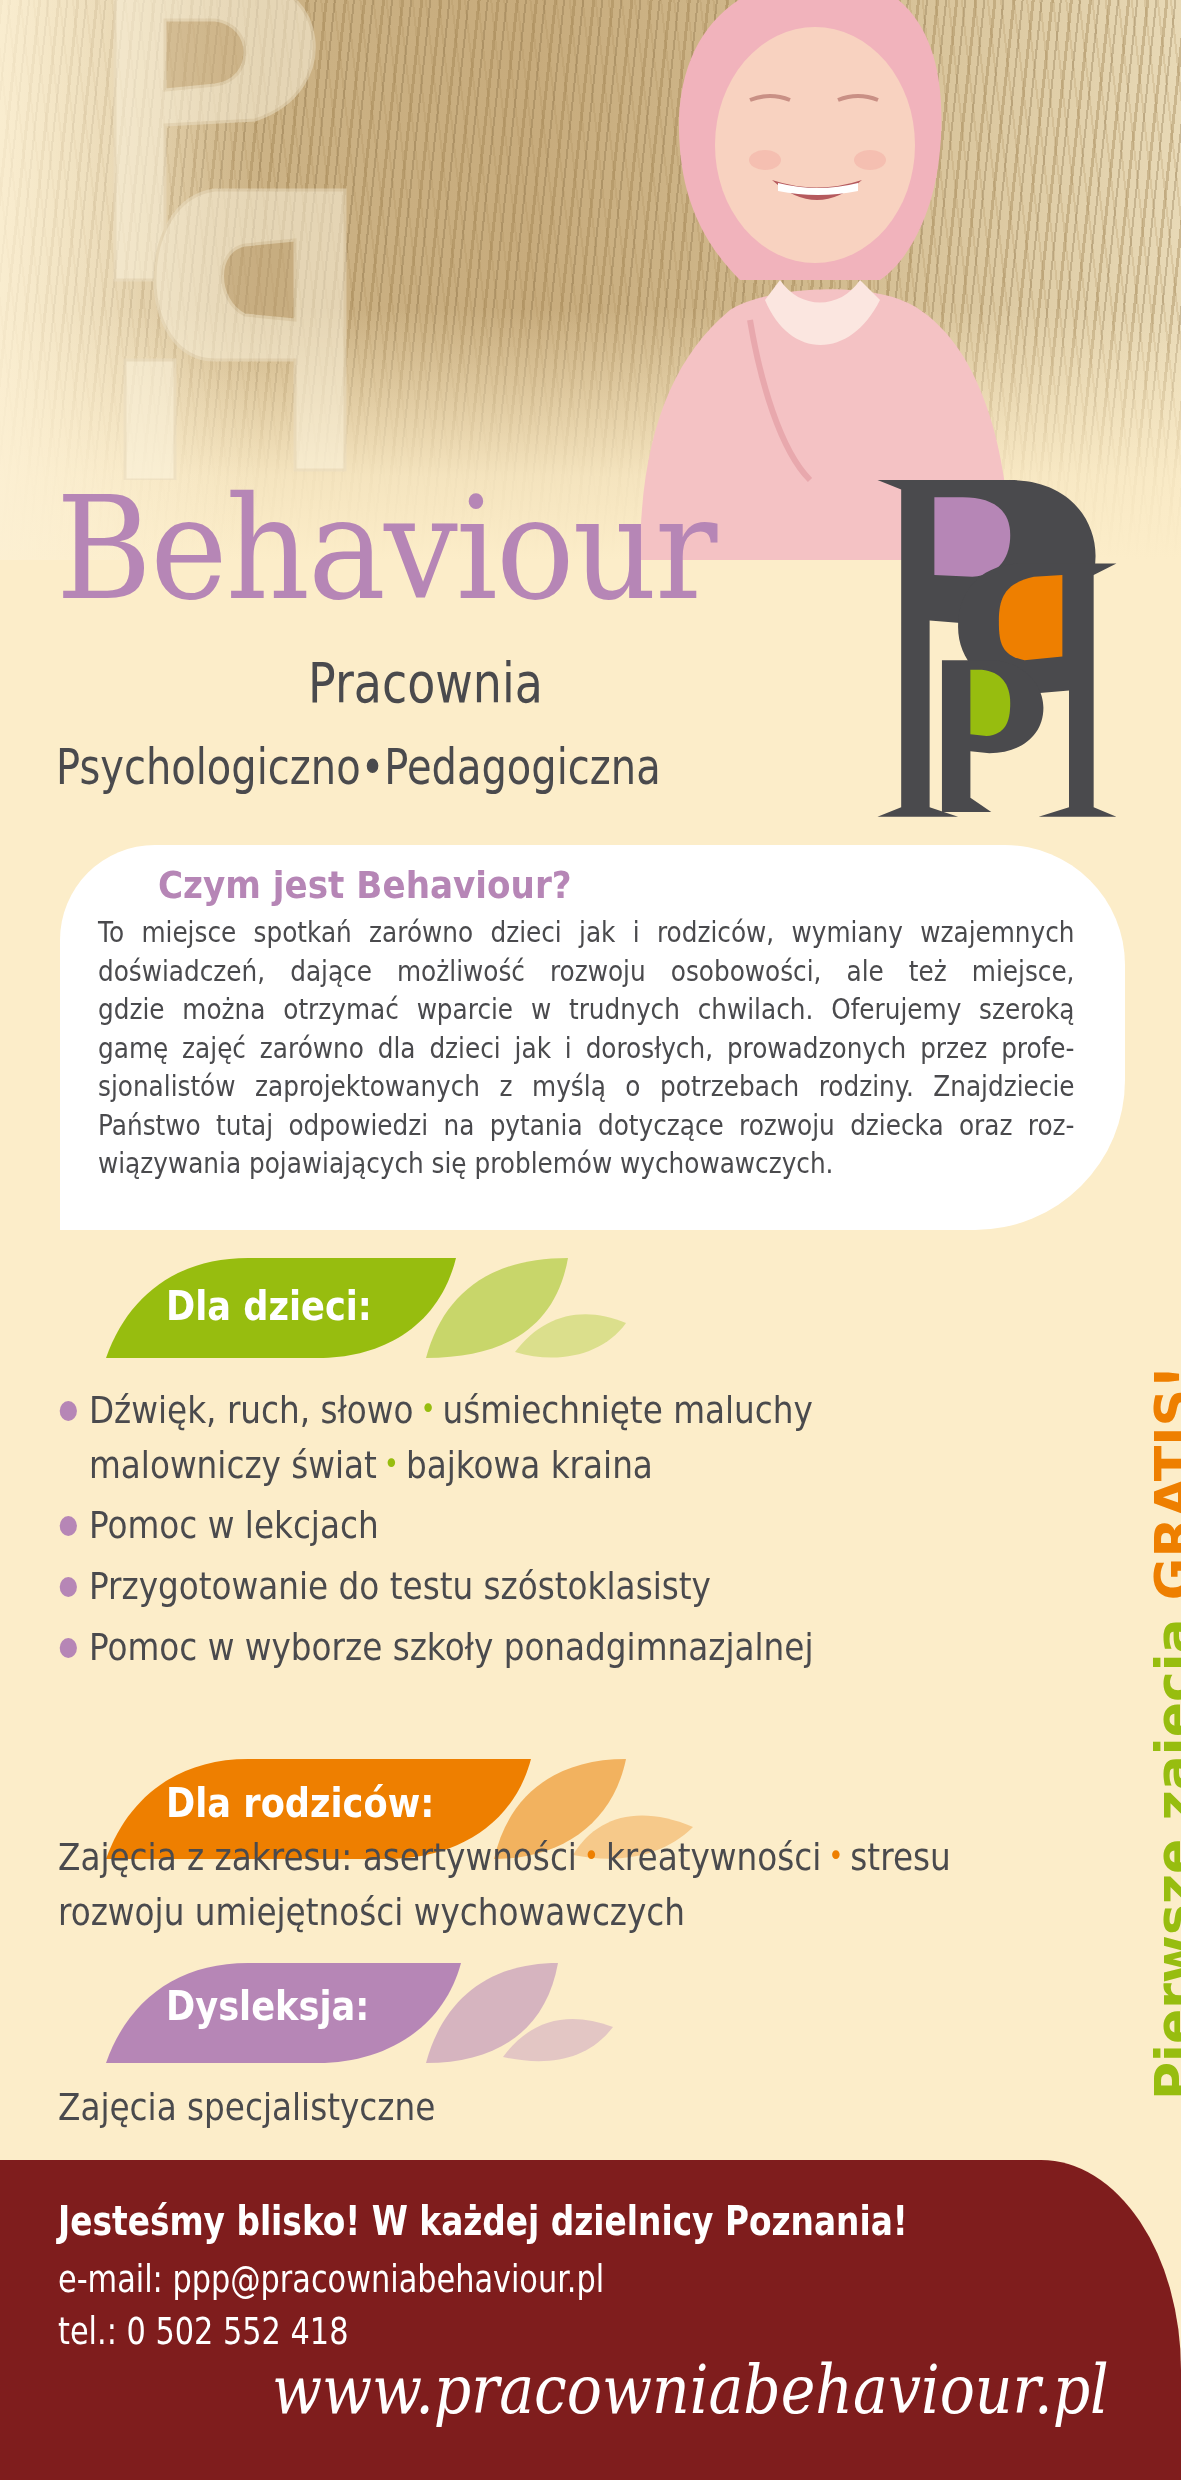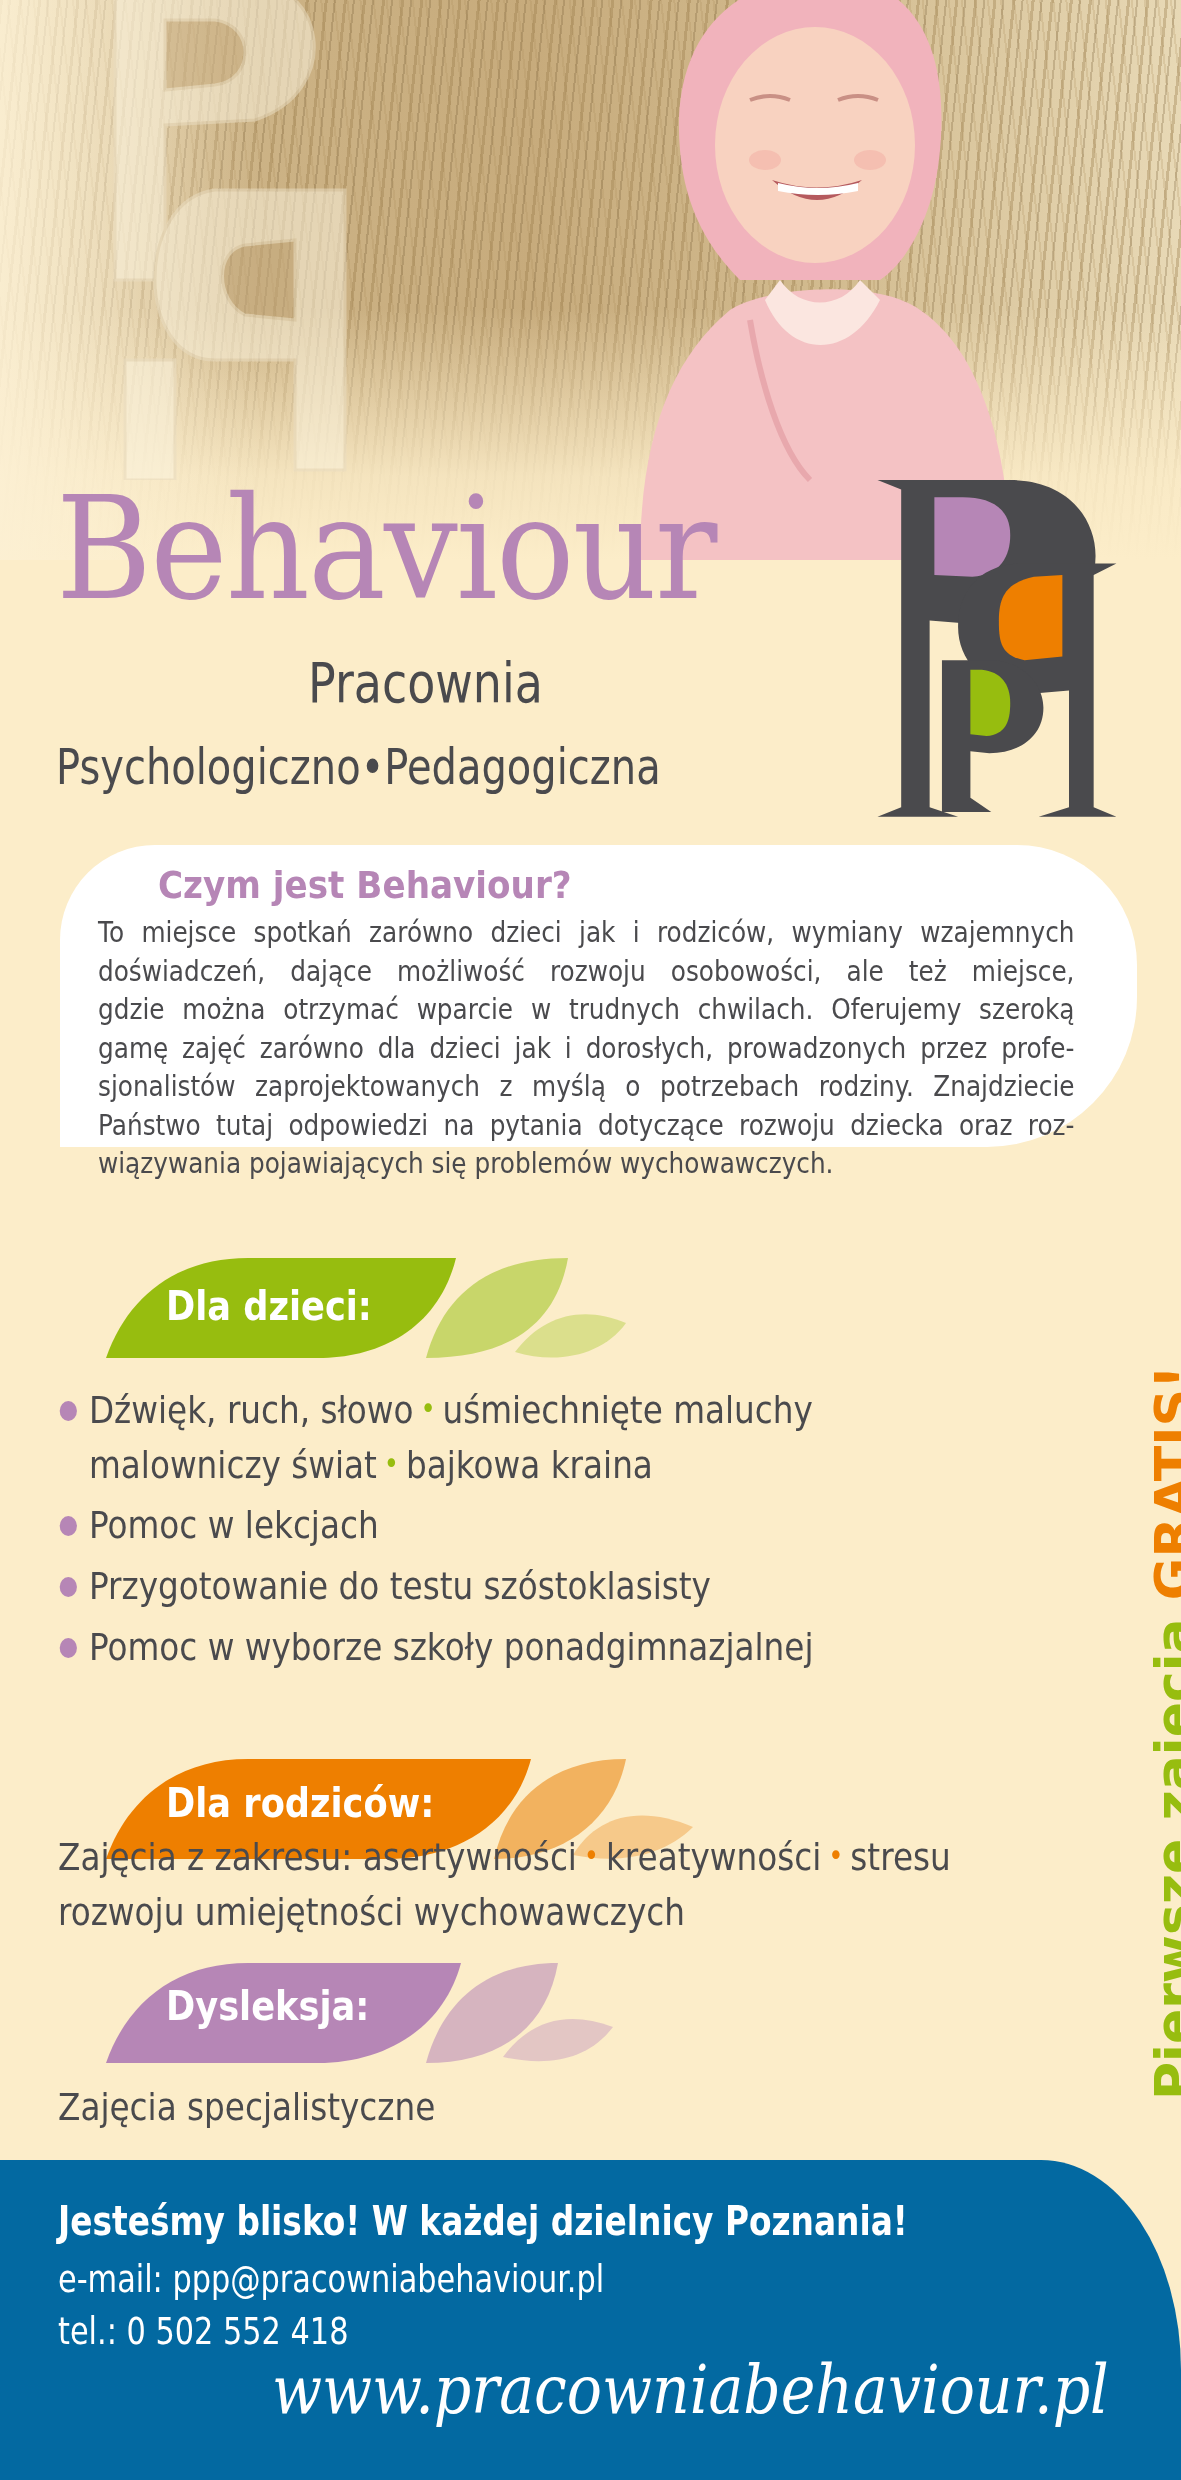--- a/index.html
+++ b/index.html
@@ -43,24 +43,23 @@
     .brand-sub2 {
       position: absolute; left: 56px; top: 742px;
       font-family: "DejaVu Sans", sans-serif; font-size: 50px; color: #4a4a4d; line-height: 1;
       white-space: nowrap;
       transform: scaleX(0.8); transform-origin: left top;
     }
     .logo { position: absolute; left: 868px; top: 468px; width: 256px; height: 356px; }
 
     
     .info-box {
-      position: absolute; left: 60px; top: 845px; width: 1065px; height: 302px;
+      position: absolute; left: 60px; top: 845px; width: 1065px; height: 385px;
       background: #ffffff;
       border-radius: 95px 120px 150px 0;
-      padding-left: 12px;
     }
     .info-title {
       position: absolute; left: 98px; top: 18px;
       font-family: "DejaVu Sans", sans-serif; font-weight: bold; font-size: 38px; color: #b686b6;
       transform: scaleX(0.9); transform-origin: left top;
     }
     .info-text {
       position: absolute; left: 38px; top: 68px; width: 1085px;
       font-family: "DejaVu Sans", sans-serif; font-size: 27.5px; line-height: 38.5px; color: #4a4a4d;
       text-align: justify; text-align-last: left;
@@ -104,21 +103,21 @@
       transform: rotate(-90deg); transform-origin: left top;
       font-family: "DejaVu Sans", sans-serif; font-weight: bold; font-size: 52px;
       white-space: nowrap; line-height: 1;
     }
     .promo .green { color: #97bd0f; }
     .promo .orange { color: #ee7f00; }
 
     
     .footer {
       position: absolute; left: 0; top: 2160px; width: 1181px; height: 320px;
-      background: #0369a1;
+      background: #7f1d1d;
       border-top-right-radius: 140px 210px;
     }
     .footer-head {
       position: absolute; left: 58px; top: 38px;
       font-family: "DejaVu Sans", sans-serif; font-weight: bold; font-size: 40px; color: #ffffff;
       white-space: nowrap; transform: scaleX(0.82); transform-origin: left top;
     }
     .footer-email, .footer-tel {
       position: absolute; left: 58px;
       font-family: "DejaVu Sans", sans-serif; font-size: 37px; color: #ffffff;

